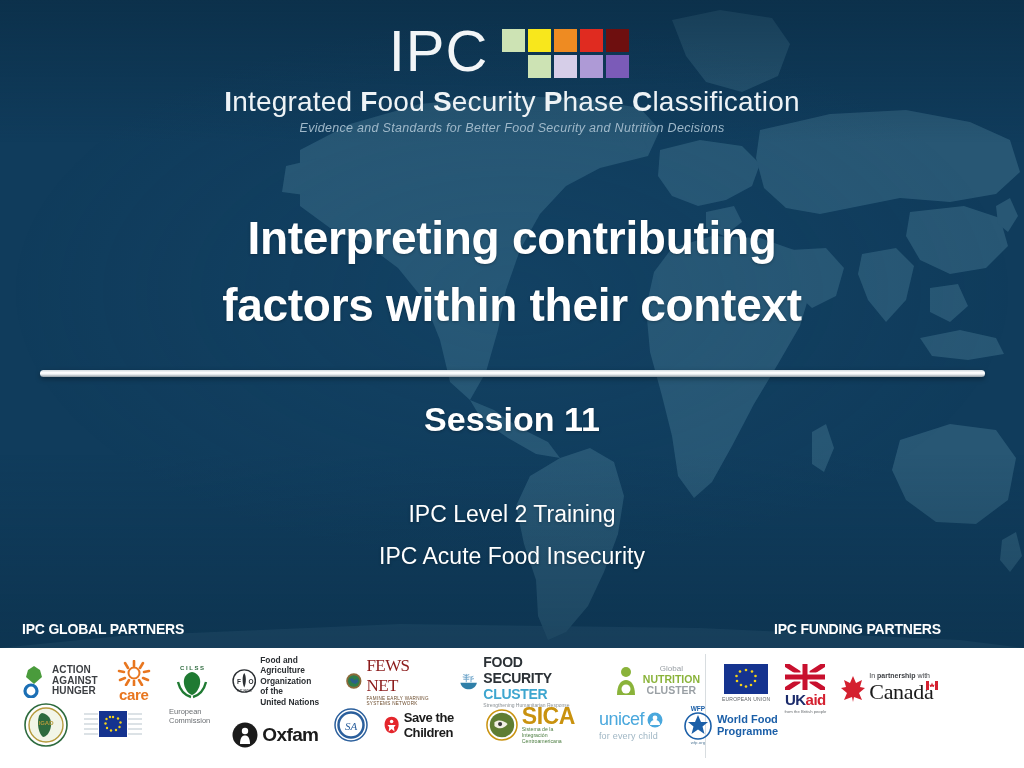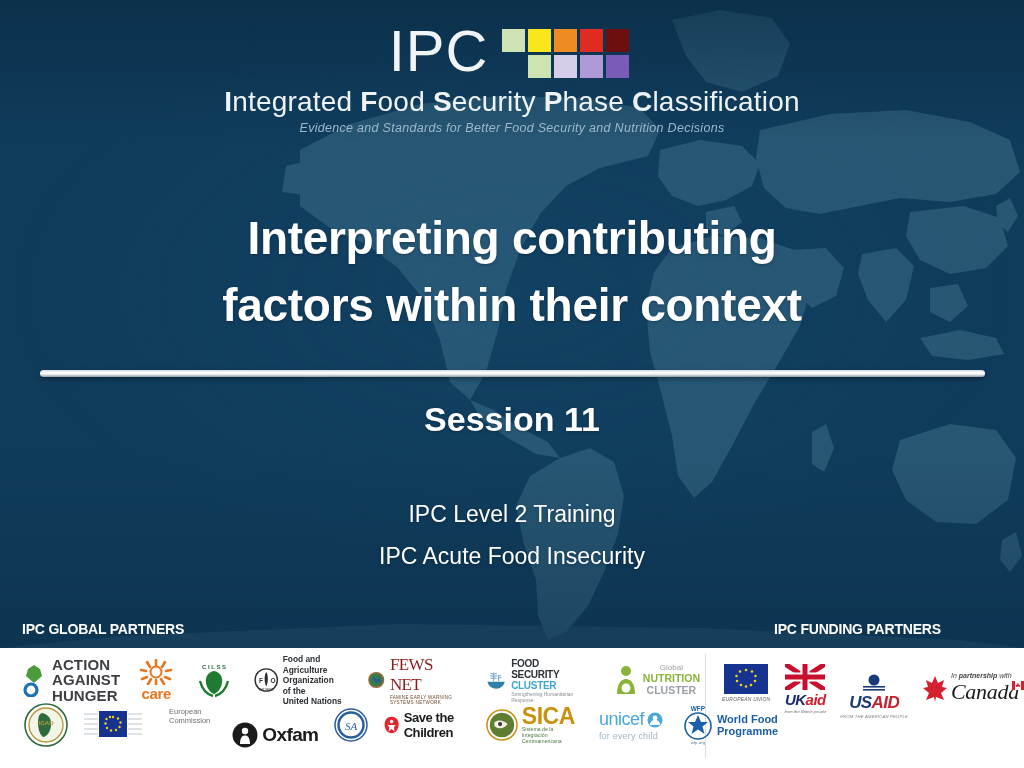--- a/index.html
+++ b/index.html
@@ -149,21 +149,21 @@
     background: #ffffff;
   }
   .strip-left {
     position: absolute;
     left: 0; top: 0;
     width: 700px; height: 120px;
   }
   .strip-right {
     position: absolute;
     left: 712px; top: 0;
-    width: 312px; height: 120px; font-style: italic;
+    width: 312px; height: 120px;
   }
   .strip-divider {
     position: absolute;
     left: 705px; top: 6px;
     width: 1px; height: 104px;
     background: #d8dde0;
   }
   .logo-row {
     position: absolute;
     display: flex;
@@ -175,26 +175,26 @@
     gap: 4px;
   }
   .logo-cap {
     font-size: 7.5px;
     color: #6b6f73;
     text-align: center;
     line-height: 1.15;
   }
 
   
-  .t-aah { font-size: 15px; font-weight: bold; color: #3c3f43; line-height: 1.05; letter-spacing: 0.1px; }
+  .t-aah { font-size: 10px; font-weight: bold; color: #3c3f43; line-height: 1.05; letter-spacing: 0.1px; }
   .t-care { font-size: 15px; color: #e8761f; font-weight: bold; letter-spacing: -0.4px; }
   .t-fao { font-size: 8.4px; font-weight: bold; color: #2b2f33; line-height: 1.25; }
   .t-fews { font-size: 17px; font-weight: normal; color: #8b1a1a; letter-spacing: -0.6px; font-family: "Liberation Serif", serif; }
   .t-fews-sub { font-size: 4.6px; color: #6b4a2a; letter-spacing: 0.3px; }
-  .t-fsc1 { font-size: 10px; font-weight: bold; color: #2b3136; letter-spacing: -0.3px; }
+  .t-fsc1 { font-size: 14px; font-weight: bold; color: #2b3136; letter-spacing: -0.3px; }
   .t-fsc1 span { color: #3ea6cf; }
   .t-gnc { font-size: 8px; color: #9aa0a5; line-height: 1.1; text-align: center; }
   .t-gnc b { font-size: 10.5px; color: #8ab33a; display: block; font-weight: bold; }
   .t-gnc i { font-size: 10.5px; color: #9aa0a5; display: block; font-style: normal; font-weight: bold;}
   .t-oxfam { font-size: 19px; font-weight: bold; color: #1b1b1b; letter-spacing: -0.6px; }
   .t-stc { font-size: 13px; font-weight: bold; color: #1b1b1b; letter-spacing: -0.4px; }
   .t-sica { font-size: 23px; font-weight: bold; color: #c9920e; letter-spacing: -0.5px; line-height: 0.95; }
   .t-sica-sub { font-size: 5.2px; color: #4a7c3f; line-height: 1.1; }
   .t-unicef { font-size: 18px; color: #4aa8dd; font-weight: 400; letter-spacing: -0.5px; }
   .t-unicef-sub { font-size: 9px; color: #9fb6c4; letter-spacing: 0.2px; }
@@ -567,29 +567,20 @@
           <svg width="40" height="26" viewBox="0 0 40 26">
             <rect width="40" height="26" fill="#ffffff"></rect>
             <path d="M0 0 L40 26 M40 0 L0 26" stroke="#c8102e" stroke-width="5"></path>
             <path d="M20 0 L20 26 M0 13 L40 13" stroke="#ffffff" stroke-width="9"></path>
             <path d="M20 0 L20 26 M0 13 L40 13" stroke="#c8102e" stroke-width="5"></path>
           </svg>
           <div class="t-ukaid"><span class="uk">UK</span><span class="aid">aid</span></div>
           <div class="t-ukaid-sub">from the British people</div>
         </div>
 
-        <div class="logo-item" style="flex-direction:column; gap:1px; padding-top:10px;">
-          <svg width="26" height="18" viewBox="0 0 26 18">
-            <circle cx="13" cy="6" r="5.5" fill="#1b3a7a"></circle>
-            <rect x="2" y="12" width="22" height="1.6" fill="#1b3a7a"></rect>
-            <rect x="2" y="15" width="22" height="1.6" fill="#1b3a7a"></rect>
-          </svg>
-          <div class="t-usaid"><span>US</span><span class="red">AID</span></div>
-          <div class="t-usaid-sub">FROM THE AMERICAN PEOPLE</div>
-        </div>
 
         <div class="logo-item" style="gap:3px; padding-top:8px;">
           <svg width="26" height="28" viewBox="0 0 26 28">
             <path d="M13 1 L16 8 L22 5 L20 12 L25 13 L19 18 L22 25 L14 22 L13 27 L12 22 L4 25 L7 18 L1 13 L6 12 L4 5 L10 8 Z" fill="#d4202f"></path>
           </svg>
           <div style="display:flex; flex-direction:column; align-items:flex-start;">
             <div class="t-canada-part"><span>In </span><b>partnership</b><span> with</span></div>
             <div style="display:flex; align-items:flex-start;">
               <div class="t-canada">Canada</div>
               <svg width="12" height="9" viewBox="0 0 12 9" style="margin-left:-7px; margin-top:2px;">

